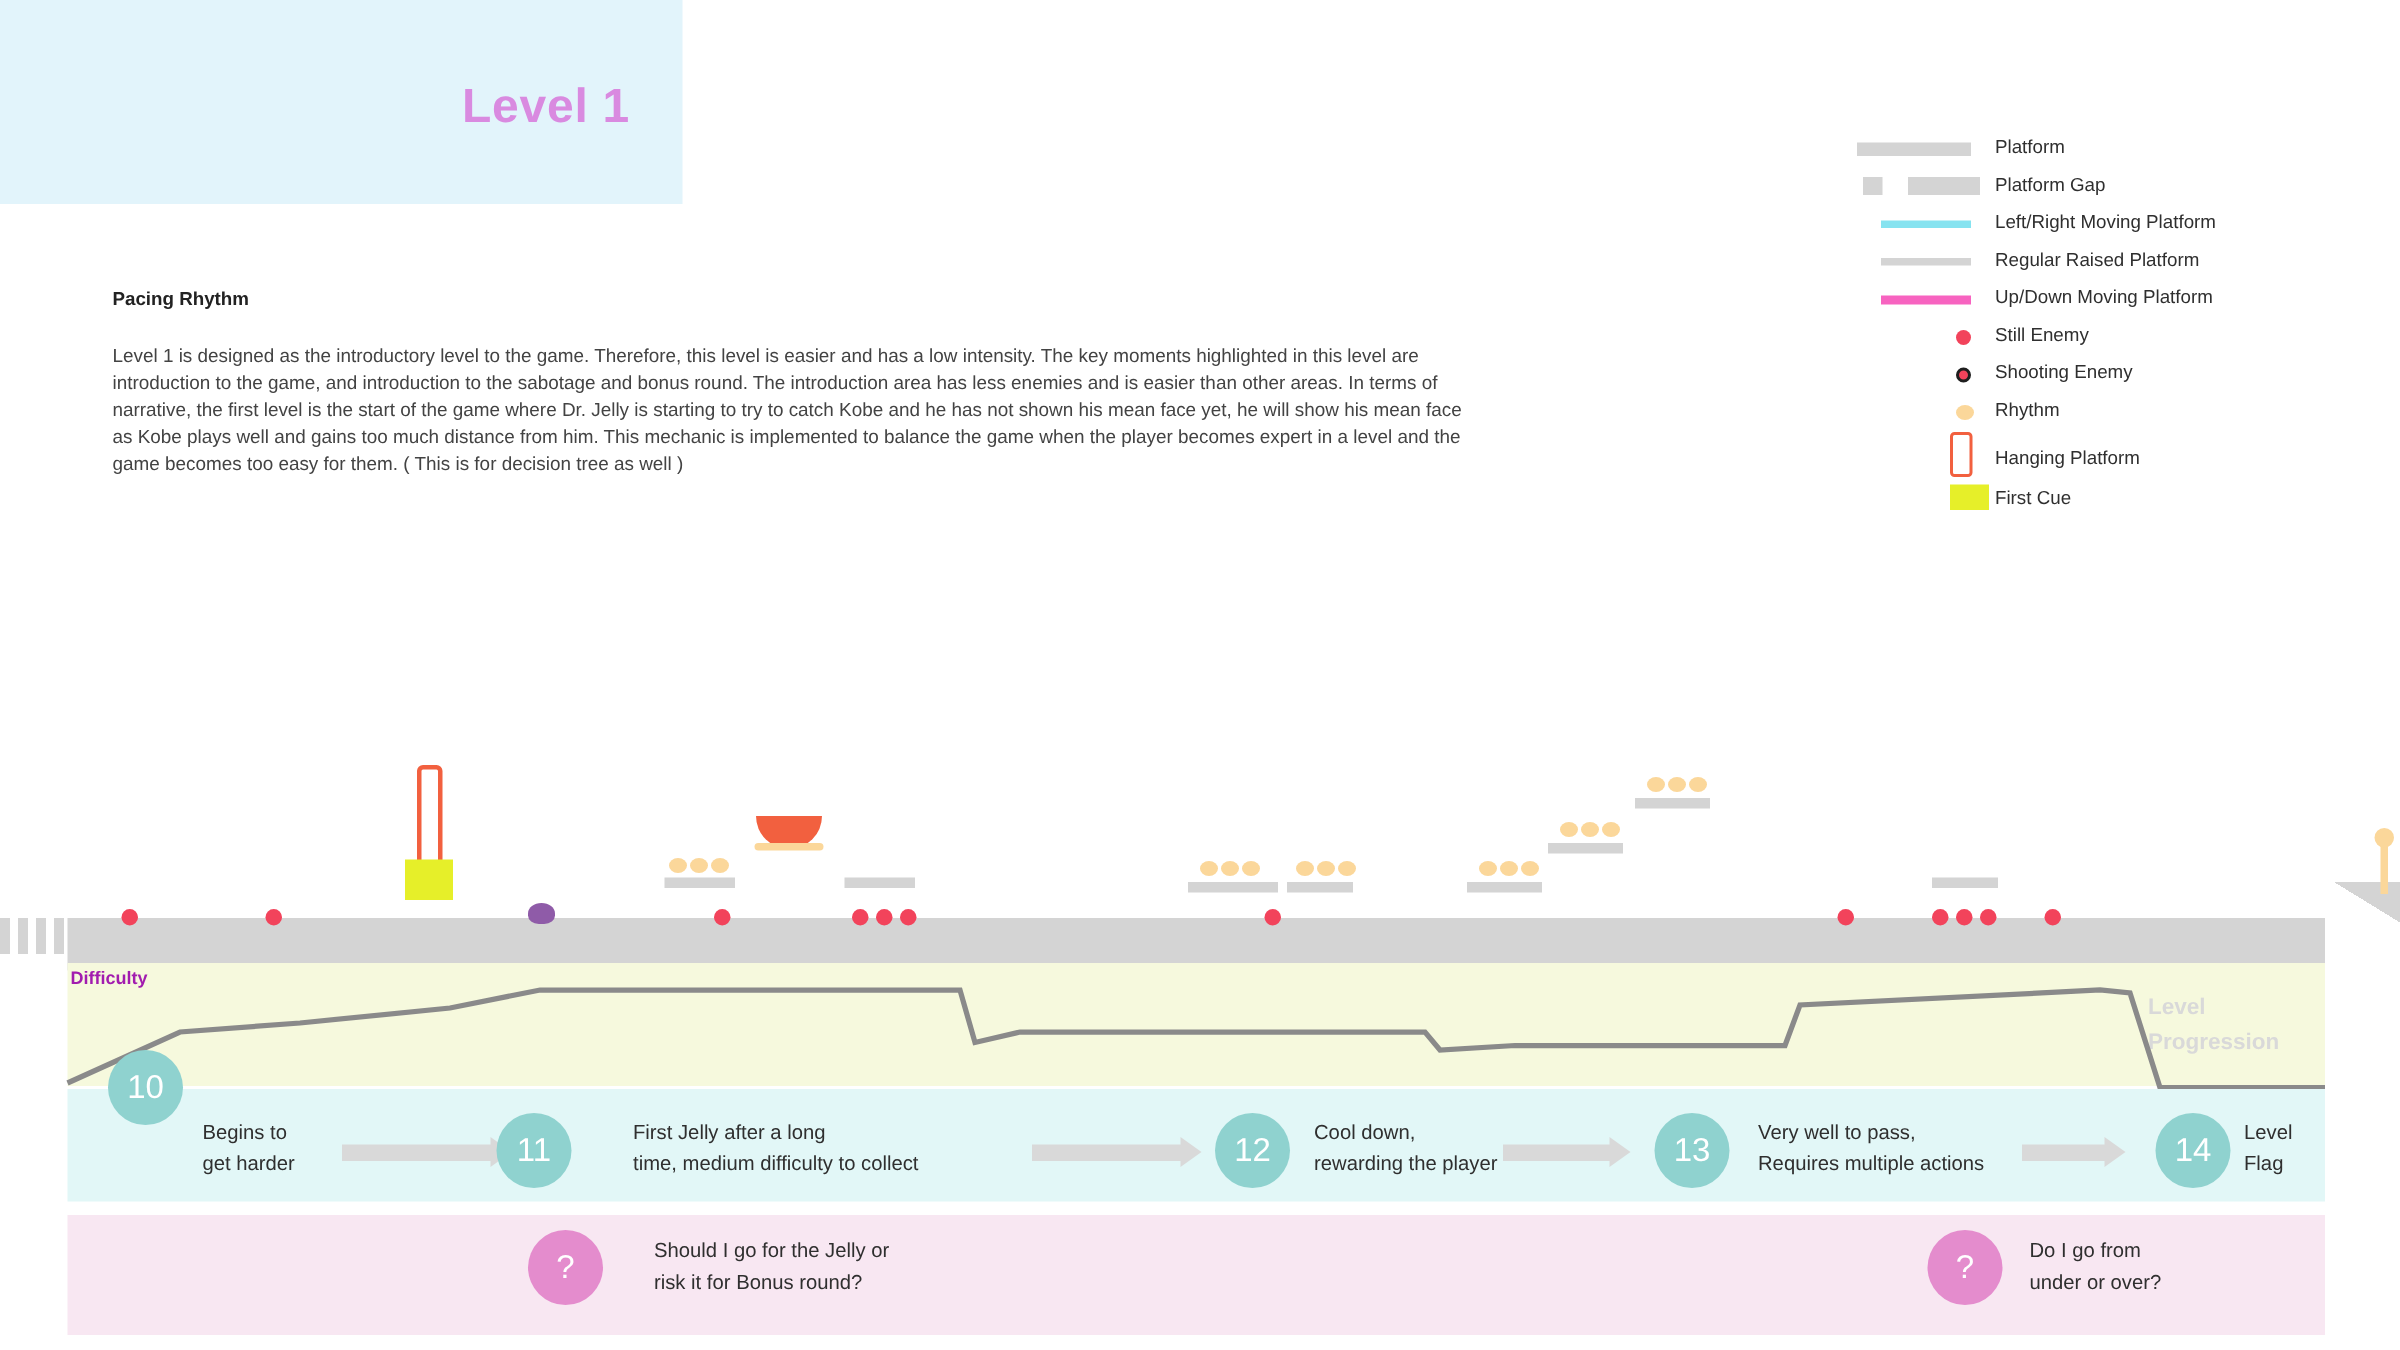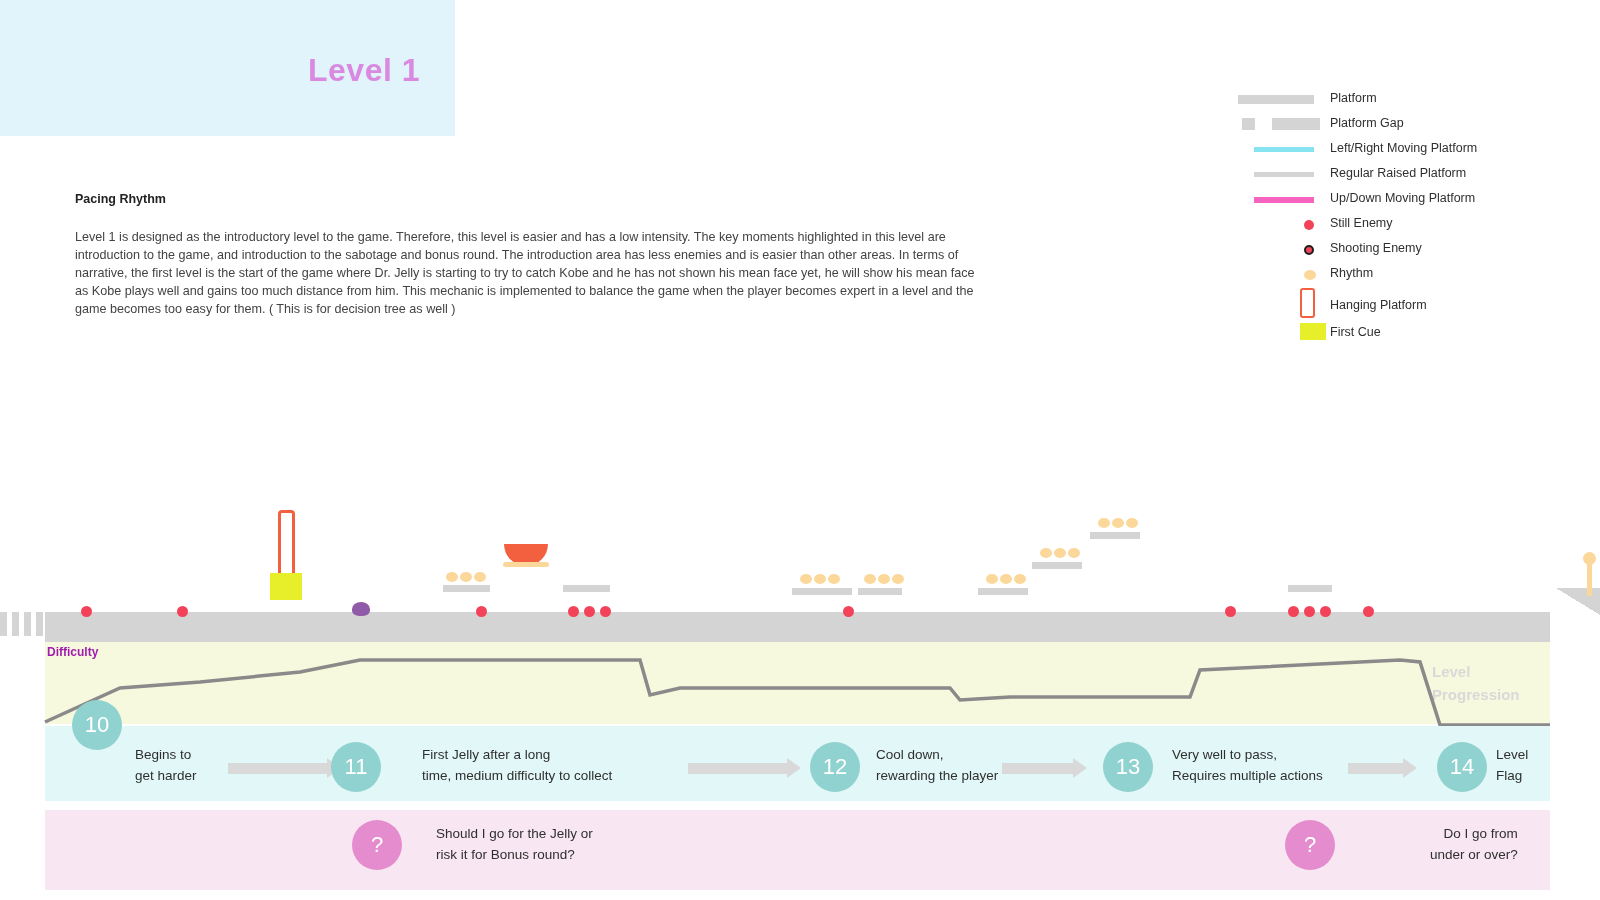--- a/index.html
+++ b/index.html
@@ -484,14 +484,14 @@
 <div class="beat-text" style="left:1496px; top:744px;">Level
 Flag</div>
 
 <div id="decision-band"></div>
 
 <div class="decision-circle" style="left:352px; top:820px;">?</div>
 <div class="decision-text" style="left:420px; top:823px;margin-left:16px;">Should I go for the Jelly or
 risk it for Bonus round?</div>
 
 <div class="decision-circle" style="left:1285px; top:820px;">?</div>
-<div class="decision-text" style="left:1430px; top:823px;text-align:right;">Do I go from
+<div class="decision-text" style="left:1353px; top:823px;">Do I go from
 under or over?</div>
 
 </body></html>

